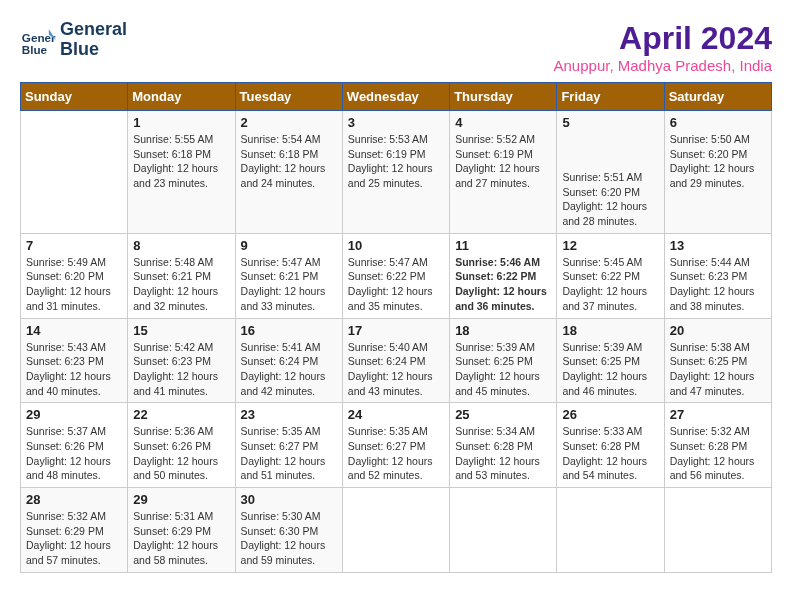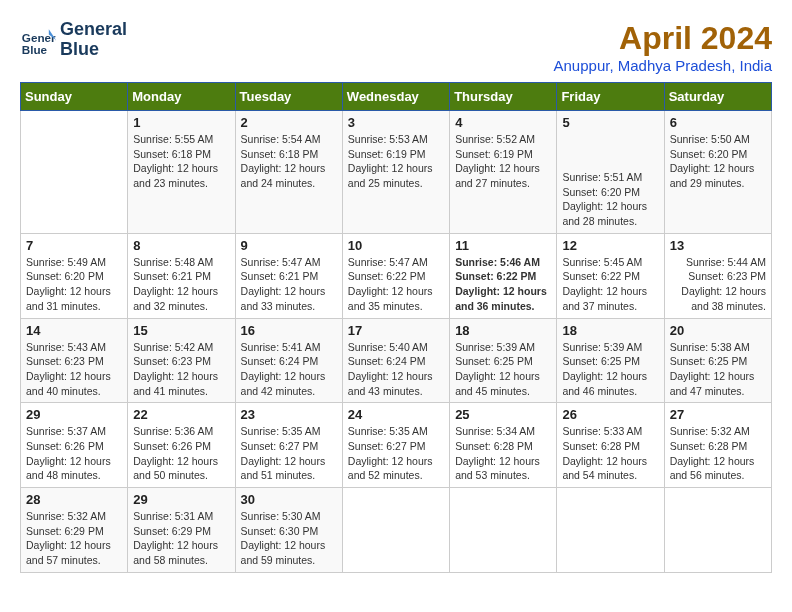--- a/index.html
+++ b/index.html
@@ -30,33 +30,33 @@
       width: 36px;
       height: 36px;
       margin-right: 4px;
     }
     .title-area {
       text-align: right;
     }
     .month-title {
       font-size: 32px;
       font-weight: bold;
-      color: #a16207;
+      color: #4c1d95;
     }
     .location {
       font-size: 15px;
-      color: #1d4ed8;
+      color: #ec4899;
     }
     table {
       width: 100%;
       border-collapse: collapse;
       font-size: 11px;
     }
     thead tr th {
-      background-color: #4d7c0f;
+      background-color: #a16207;
       color: #fff;
       padding: 6px 4px;
       text-align: left;
       font-size: 13px;
       font-weight: bold;
       border: 1px solid #2a5aa8;
     }
     tbody tr td {
       border: 1px solid #ccc;
       vertical-align: top;
@@ -204,21 +204,21 @@
         </td>
         <td>
           <span class="day-num">12</span>
           <div class="day-info" style="white-space: pre-line;">Sunrise: 5:45 AM
 Sunset: 6:22 PM
 Daylight: 12 hours
 and 37 minutes.</div>
         </td>
         <td>
           <span class="day-num">13</span>
-          <div class="day-info" style="white-space: pre-line; text-align: right;">Sunrise: 5:44 AM
+          <div class="day-info" style="white-space: pre-line;">Sunrise: 5:44 AM
 Sunset: 6:23 PM
 Daylight: 12 hours
 and 38 minutes.</div>
         </td>
       </tr>
       <tr>
         <td>
           <span class="day-num">14</span>
           <div class="day-info" style="white-space: pre-line;">Sunrise: 5:43 AM
 Sunset: 6:23 PM

